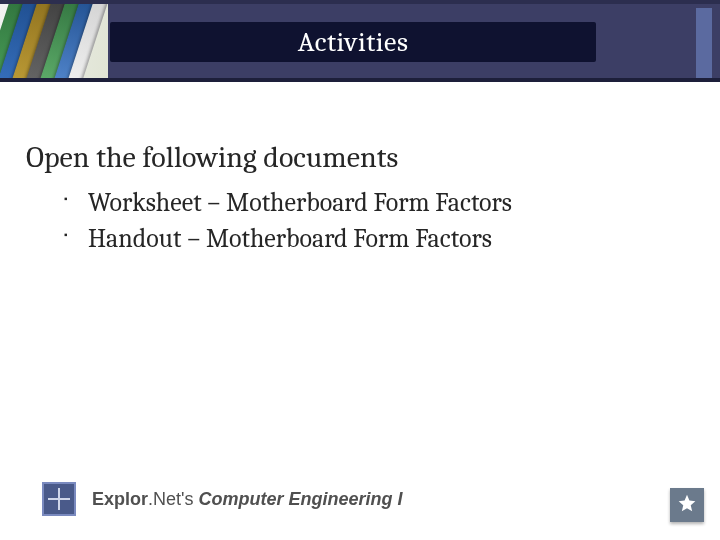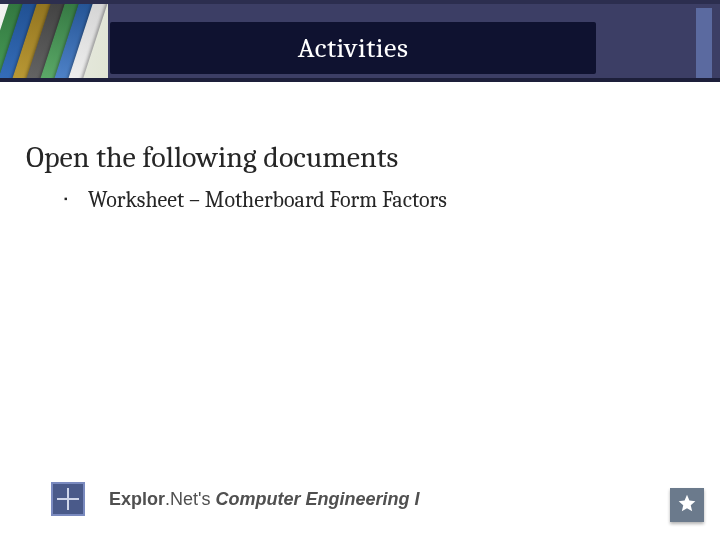--- a/index.html
+++ b/index.html
@@ -10,21 +10,21 @@
     position:absolute; top:0; left:0; width:720px; height:78px;
     background:#3c3e65;
     border-top:4px solid #2c2e4f;
     box-shadow: 0 4px 0 rgba(0,0,0,0.15);
   }
   .header-accent {
     position:absolute; top:4px; right:8px; width:16px; height:74px;
     background:#5b6aa0;
   }
   .title-pill {
-    position:absolute; top:18px; left:110px; width:486px; height:52px;
+    position:absolute; top:18px; left:110px; width:486px; height:40px;
     background:#0f1230;
     border-radius:2px;
     display:flex; align-items:center; justify-content:center;
   }
   .title-pill span {
     color:#fff; font-size:28px; font-weight:400; letter-spacing:0.5px;
     font-family:"Cambria","Georgia",serif;
   }
   .header-underline {
     position:absolute; top:78px; left:0; width:720px; height:4px;
@@ -50,30 +50,30 @@
     position:absolute; top:100px; left:26px; right:26px;margin-top:40px;
   }
   .heading {
     font-family:"Cambria","Georgia",serif;
     font-size:30px; color:#262626; margin-bottom:10px;
   }
   ul.bullets { list-style:none; padding-left:62px; }
   ul.bullets li {
     position:relative;
     font-family:"Cambria","Georgia",serif;
-    font-size:22px; color:#262626; line-height:1.4;
+    font-size:26px; color:#262626; line-height:1.4;
   }
   ul.bullets li::before {
     content:"▪"; position:absolute; left:-24px; top:7px;
     font-size:10px; color:#262626;
   }
 
   
   .footer {
-    position:absolute; left:42px; bottom:24px; display:flex; align-items:center; gap:24px;margin-left:9px;
+    position:absolute; left:42px; bottom:24px; display:flex; align-items:center; gap:16px;
   }
   .logo-badge {
     width:34px; height:34px; background:#4a5a8a; position:relative;
     border:2px solid #7a8abf;
   }
   .logo-badge::before, .logo-badge::after{
     content:""; position:absolute; background:#cfd6ea;
   }
   .logo-badge::before{ top:4px; bottom:4px; left:14px; width:2px;}
   .logo-badge::after{ left:4px; right:4px; top:14px; height:2px;}
@@ -109,20 +109,21 @@
   <div class="title-pill">
     <span>Activities</span>
   </div>
 </div>
 <div class="header-underline"></div>
 
 <div class="content">
   <div class="heading">Open the following documents</div>
   <ul class="bullets">
     <li>Worksheet – Motherboard Form Factors</li>
+    <li>Handout – Motherboard Form Factors</li>
   </ul>
 </div>
 
 <div class="footer">
   <div class="logo-badge"></div>
   <div class="logo-text">
     <span>Explor</span><span class="light">.</span><span class="light">Net's </span><span class="ital">Computer Engineering I</span>
   </div>
 </div>
 

